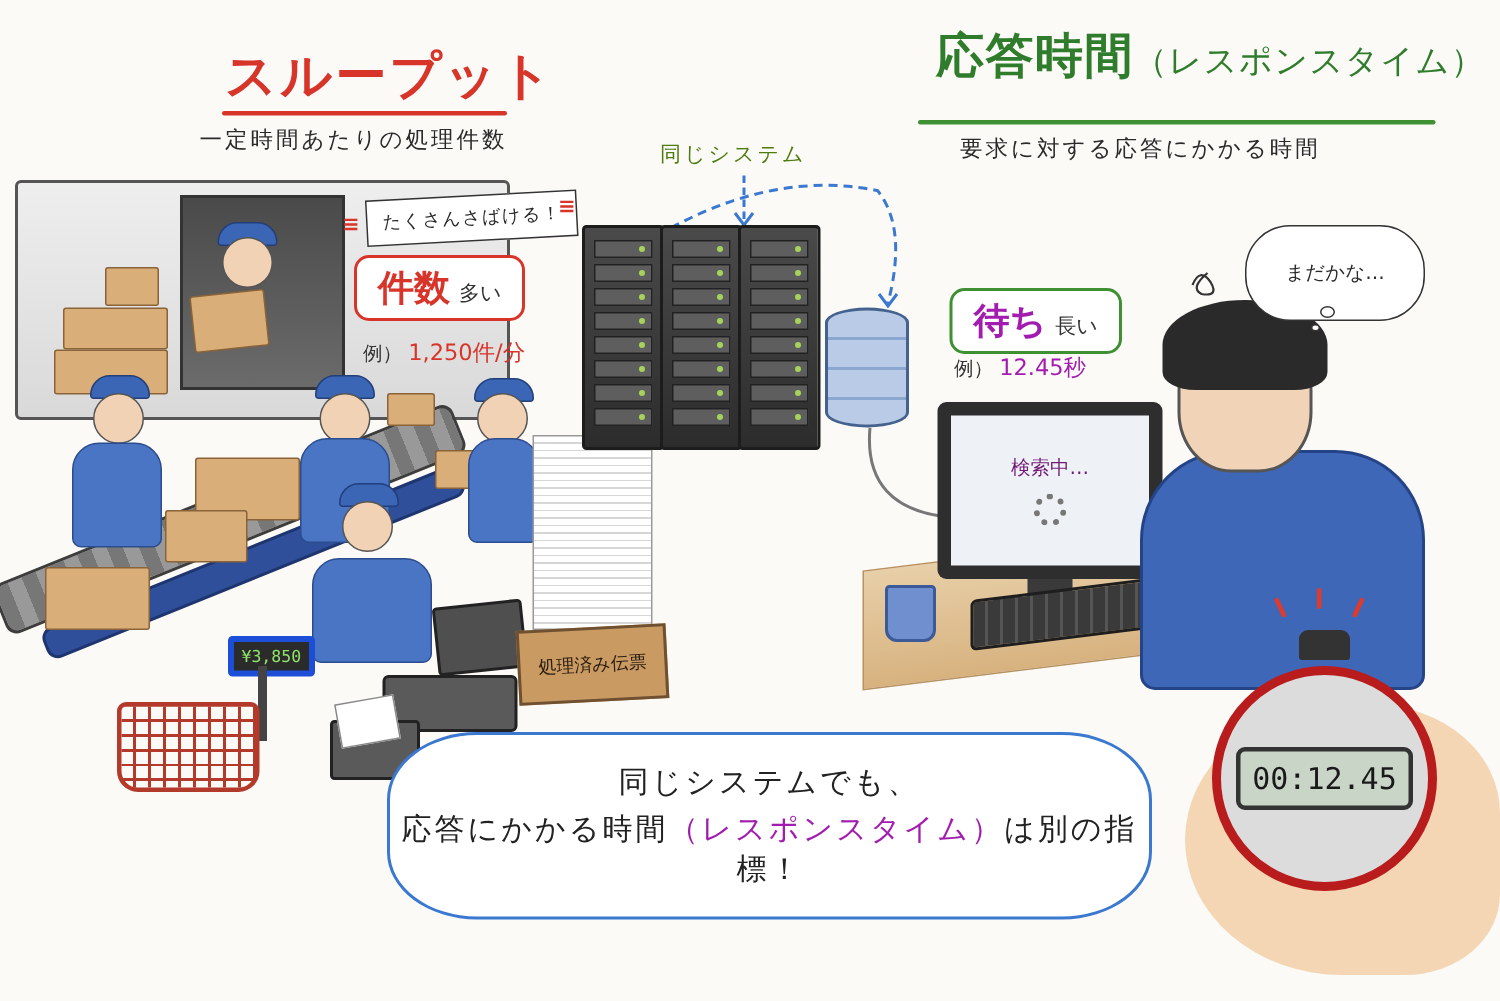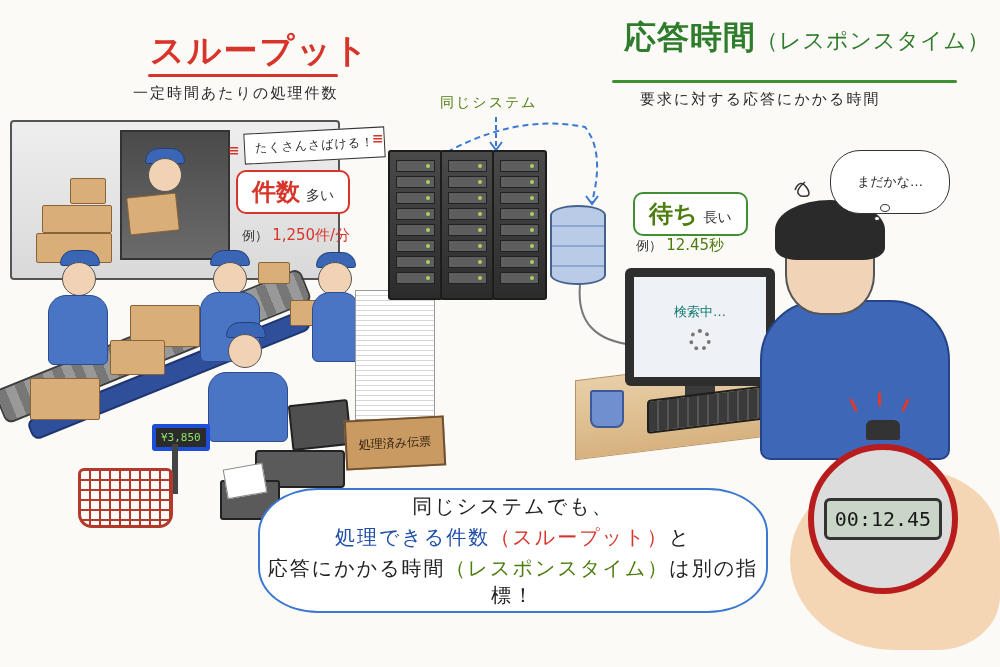--- a/index.html
+++ b/index.html
@@ -32,21 +32,21 @@
   .shout-lines { color: #d8352a; font-size: 14px; font-weight: bold; }
   .metric-box {
     border: 2px solid; border-radius: 10px; background: #fff;
     padding: 4px 14px; display: flex; align-items: baseline; gap: 6px;
   }
   .metric-box.red { border-color: #d8352a; }
   .metric-box.green { border-color: #3f8f33; }
   .metric-main { font-size: 24px; font-weight: bold; }
   .metric-sub { font-size: 14px; color: #333; }
   .red-text { color: #d8352a; }
-  .green-text { color: #4d7c0f; text-align: right; }
+  .green-text { color: #a21caf; text-align: right; }
   .blue-text { color: #1f4fa8; }
   .example { font-size: 13px; color: #333; }
   .example .val { font-size: 15px; }
 
   
   .truck {
     left: 10px; top: 120px; width: 330px; height: 160px;
     background: linear-gradient(180deg, #eeeeee, #d9d9d9);
     border: 2px solid #555; border-radius: 4px;
   }
@@ -124,21 +124,21 @@
 
   
   .monitor {
     left: 625px; top: 268px; width: 150px; height: 118px;
     background: #2e2e2e; border-radius: 6px; padding: 9px;
   }
   .monitor-screen {
     width: 100%; height: 100%; background: #eef2f7;
     display: flex; flex-direction: column; align-items: center; justify-content: center; gap: 8px;
   }
-  .monitor-text { font-size: 13px; color: #0f766e; }
+  .monitor-text { font-size: 13px; color: #701a75; }
   .spinner {
     width: 22px; height: 22px; border-radius: 50%;
     border: 4px dotted #777;
   }
   .monitor-stand { left: 685px; top: 386px; width: 30px; height: 14px; background: #3a3a3a; }
   .monitor-foot { left: 662px; top: 398px; width: 76px; height: 10px; background: #3a3a3a; border-radius: 3px; }
   .desk {
     left: 575px; top: 360px; width: 330px; height: 80px;
     background: linear-gradient(180deg, #e8cfa8, #d7b27f);
     transform: skewY(-7deg); border: 1px solid #b89160;
@@ -346,18 +346,15 @@
 <div class="abs alarm-line" style="left:878px; top:392px;"></div>
 <div class="abs alarm-line" style="left:904px; top:398px; transform:rotate(25deg);"></div>
 <div class="abs stopwatch-crown"></div>
 <div class="abs stopwatch">
   <div class="stopwatch-display">00:12.45</div>
 </div>
 
 <div class="abs cloud">
   <div class="cloud-line">同じシステムでも、</div>
   <div class="cloud-line">
-    <span class="blue-text">処理できる件数</span><span class="red-text">（スループット）</span><span>と</span>
-  </div>
-  <div class="cloud-line">
     <span>応答にかかる時間</span><span class="green-text">（レスポンスタイム）</span><span>は別の指標！</span>
   </div>
 </div>
 
 </body></html>

